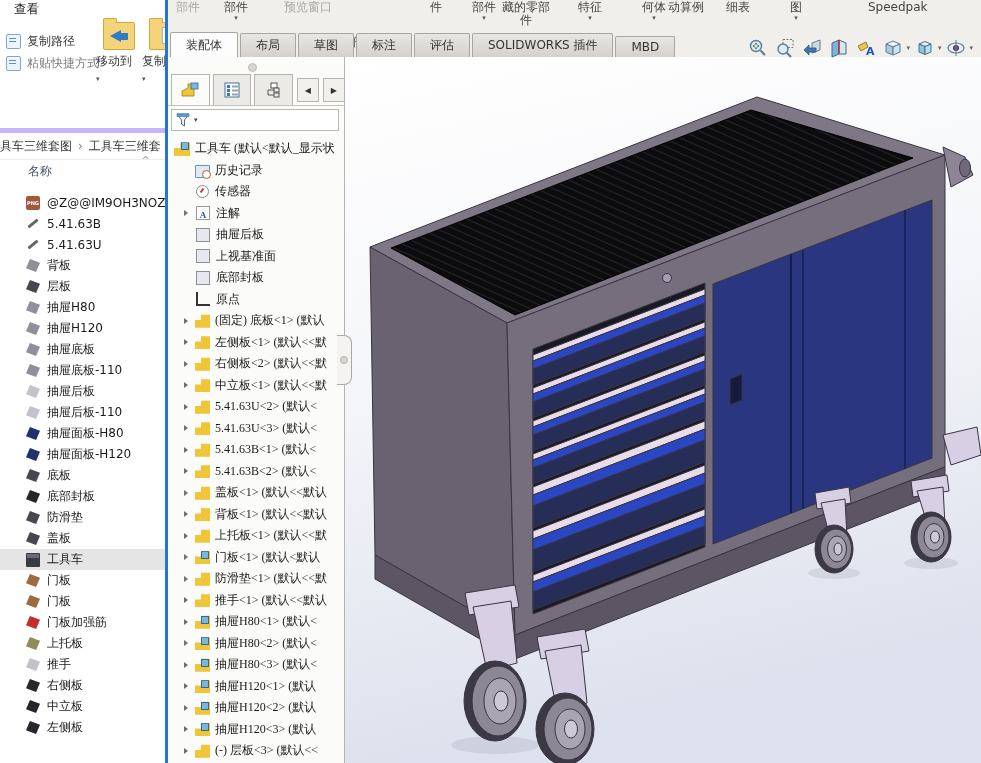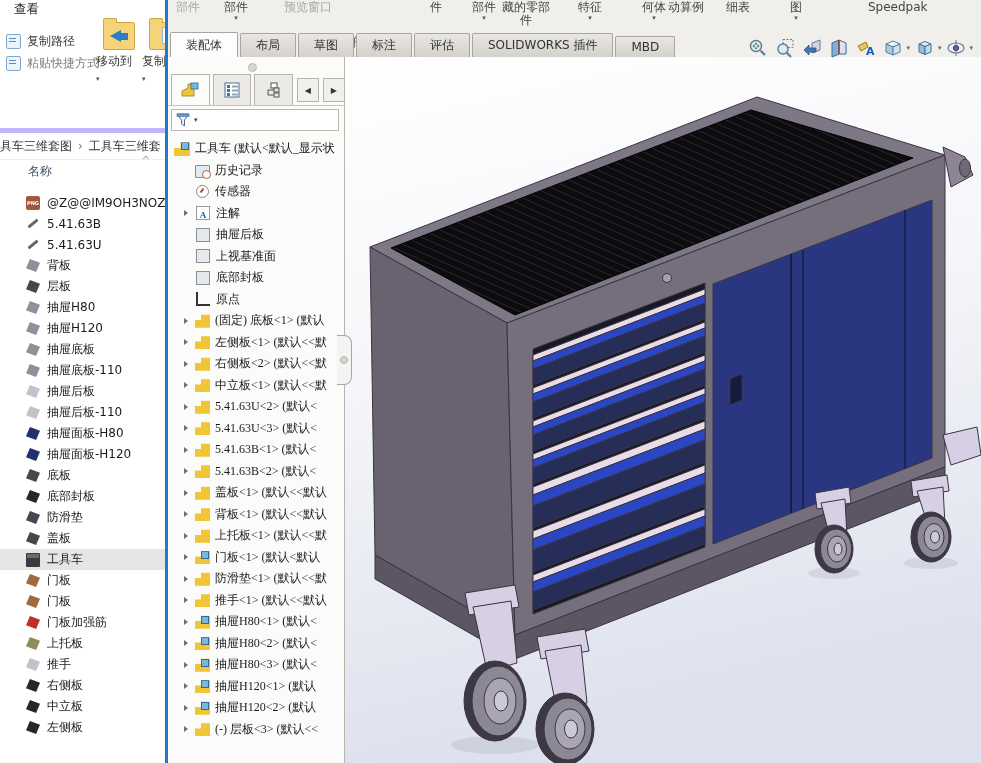--- a/index.html
+++ b/index.html
@@ -639,20 +639,25 @@
             <span class="tico asm"></span>
             <span class="tlabel">抽屉H120&lt;1&gt; (默认</span>
           </div>
 
           <div class="trow">
             <span class="tarrow"></span>
             <span class="tico asm"></span>
             <span class="tlabel">抽屉H120&lt;2&gt; (默认</span>
           </div>
 
+          <div class="trow">
+            <span class="tarrow"></span>
+            <span class="tico asm"></span>
+            <span class="tlabel">抽屉H120&lt;3&gt; (默认</span>
+          </div>
 
           <div class="trow">
             <span class="tarrow"></span>
             <span class="tico part"></span>
             <span class="tlabel">(-) 层板&lt;3&gt; (默认&lt;&lt;</span>
           </div>
         </div>
     </div>
 
     <div class="viewport">

